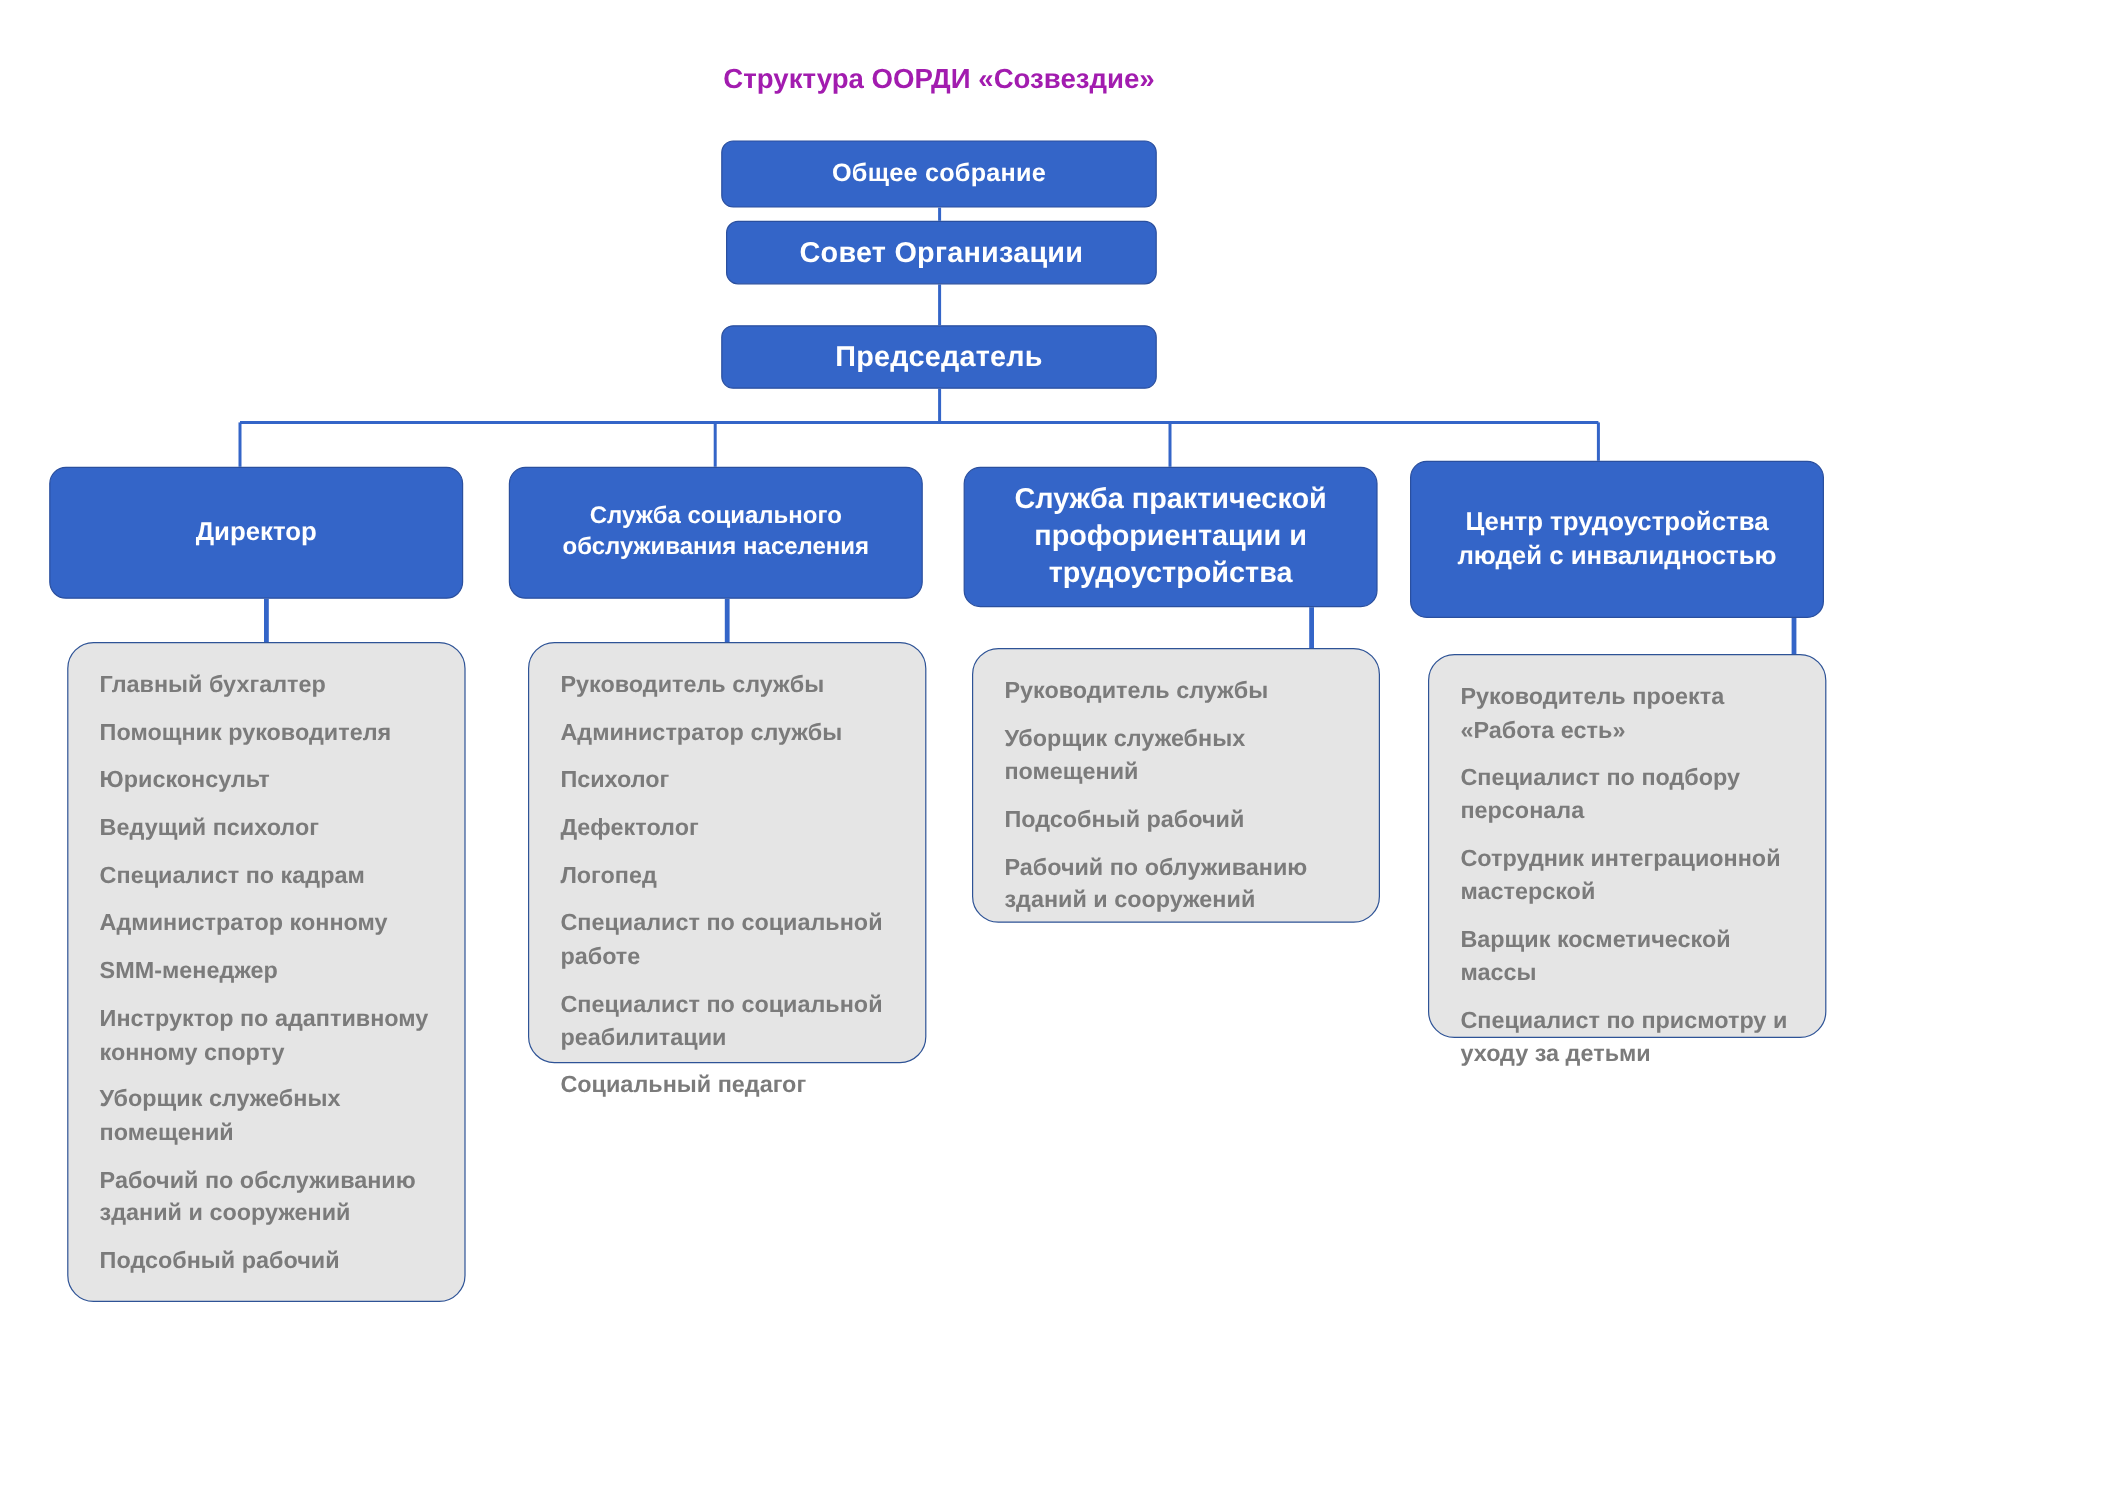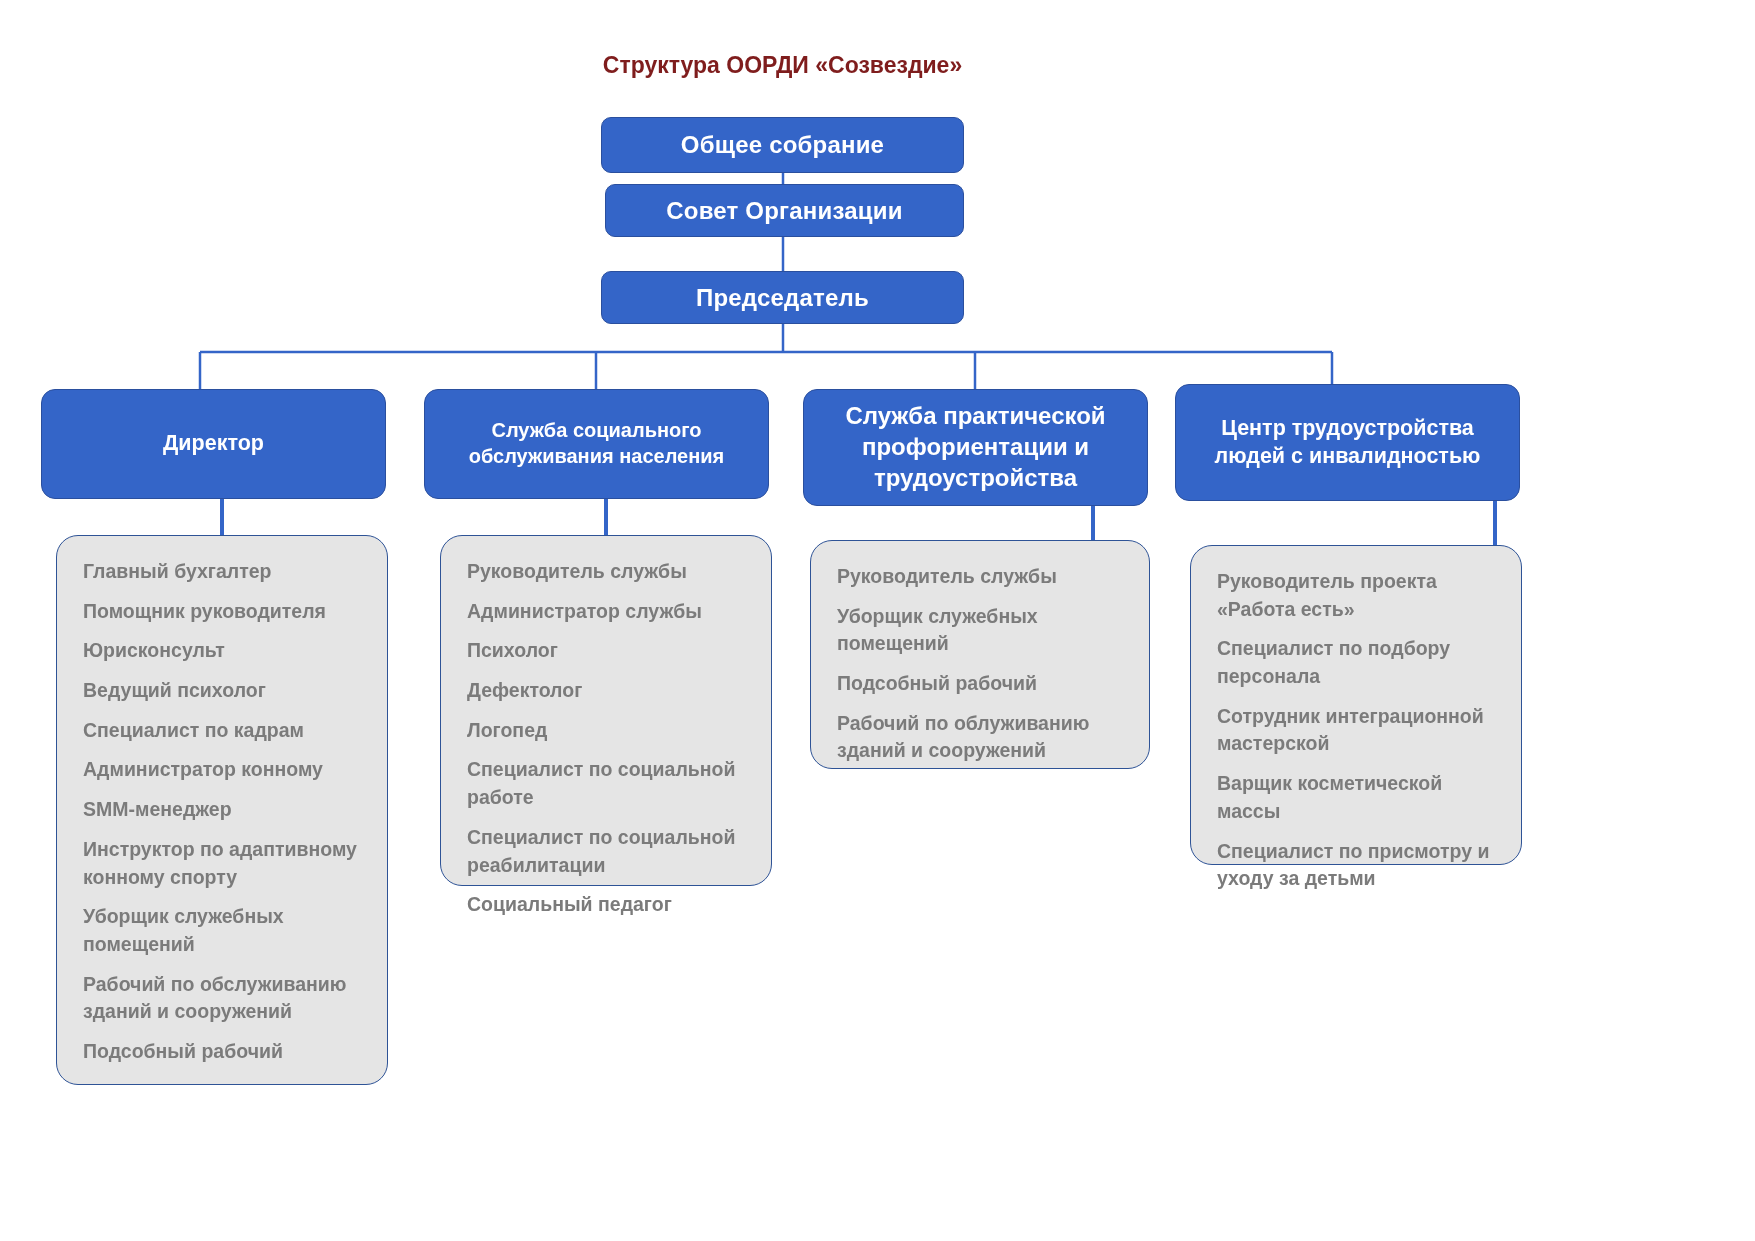--- a/index.html
+++ b/index.html
@@ -77,34 +77,34 @@
   .node-list li:last-child { margin-bottom: 0; }
 
   #title {
     position: absolute;
     left: 0;
     top: 52px;
     width: 1565px;
     text-align: center;
     font-size: 23px;
     font-weight: bold;
-    color: #7f1d1d;
+    color: #a21caf;
     z-index: 3;
   }
 
   
-  #n-assembly   { left: 601px; top: 117px; width: 363px; height: 56px; font-size: 24px; }
+  #n-assembly   { left: 601px; top: 117px; width: 363px; height: 56px; font-size: 21px; }
   #n-council    { left: 605px; top: 184px; width: 359px; height: 53px; font-size: 24px; }
   #n-chairman   { left: 601px; top: 271px; width: 363px; height: 53px; font-size: 24px; }
 
   
   #n-dept-0 { left: 41px;   top: 389px; width: 345px; height: 110px; font-size: 21.5px; }
   #n-dept-1 { left: 424px;  top: 389px; width: 345px; height: 110px; font-size: 20px; }
   #n-dept-2 { left: 803px;  top: 389px; width: 345px; height: 117px; font-size: 24px; }
-  #n-dept-3 { left: 1175px; top: 384px; width: 345px; height: 117px; font-size: 21.5px; }
+  #n-dept-3 { left: 1175px; top: 384px; width: 345px; height: 131px; font-size: 21.5px; }
 
   
   #l-dept-0 { left: 56px;   top: 535px; width: 332px; height: 550px; }
   #l-dept-1 { left: 440px;  top: 535px; width: 332px; height: 351px; }
   #l-dept-2 { left: 810px;  top: 540px; width: 340px; height: 229px; }
   #l-dept-3 { left: 1190px; top: 545px; width: 332px; height: 320px; }
 
   #l-dept-2 li, #l-dept-3 li { font-size: 19.5px; }
 </style>
 </head>

